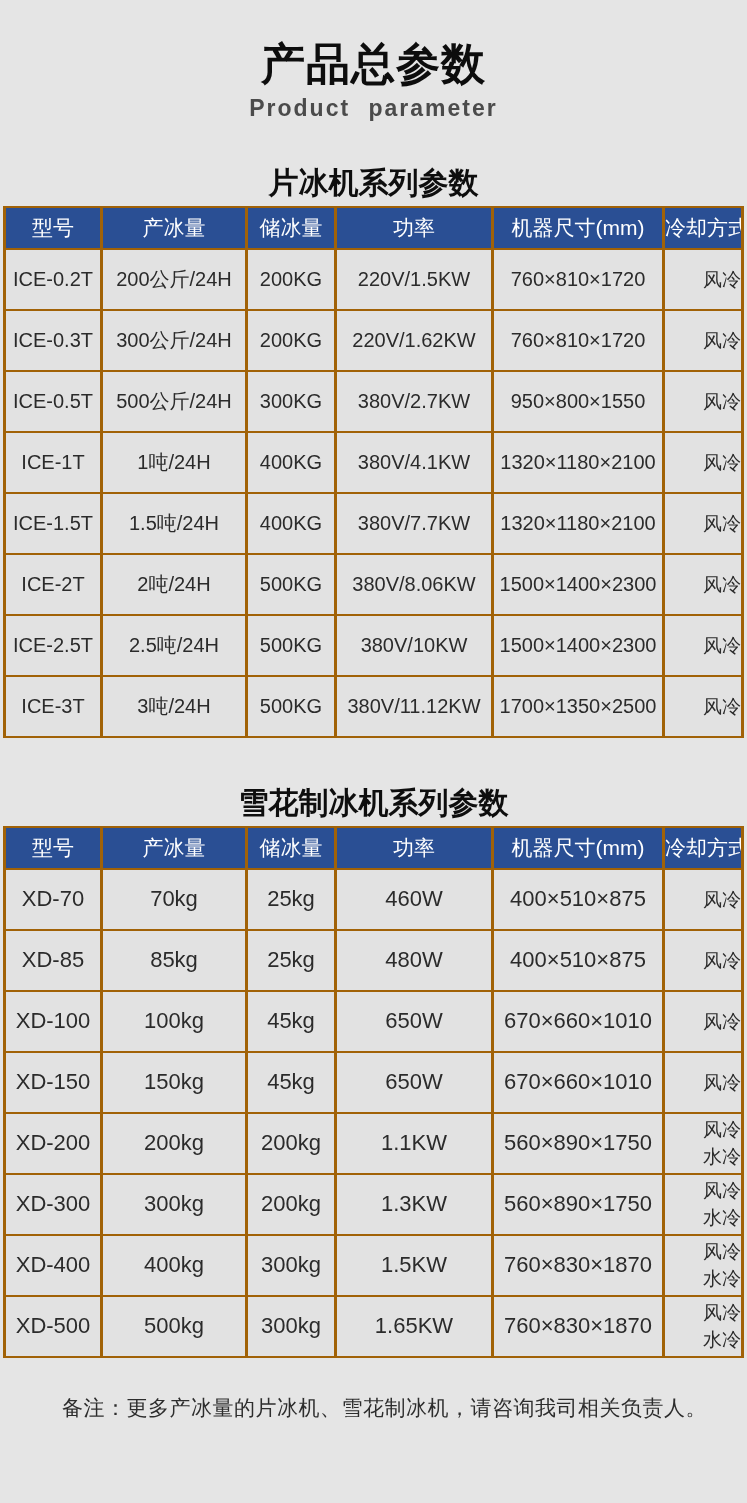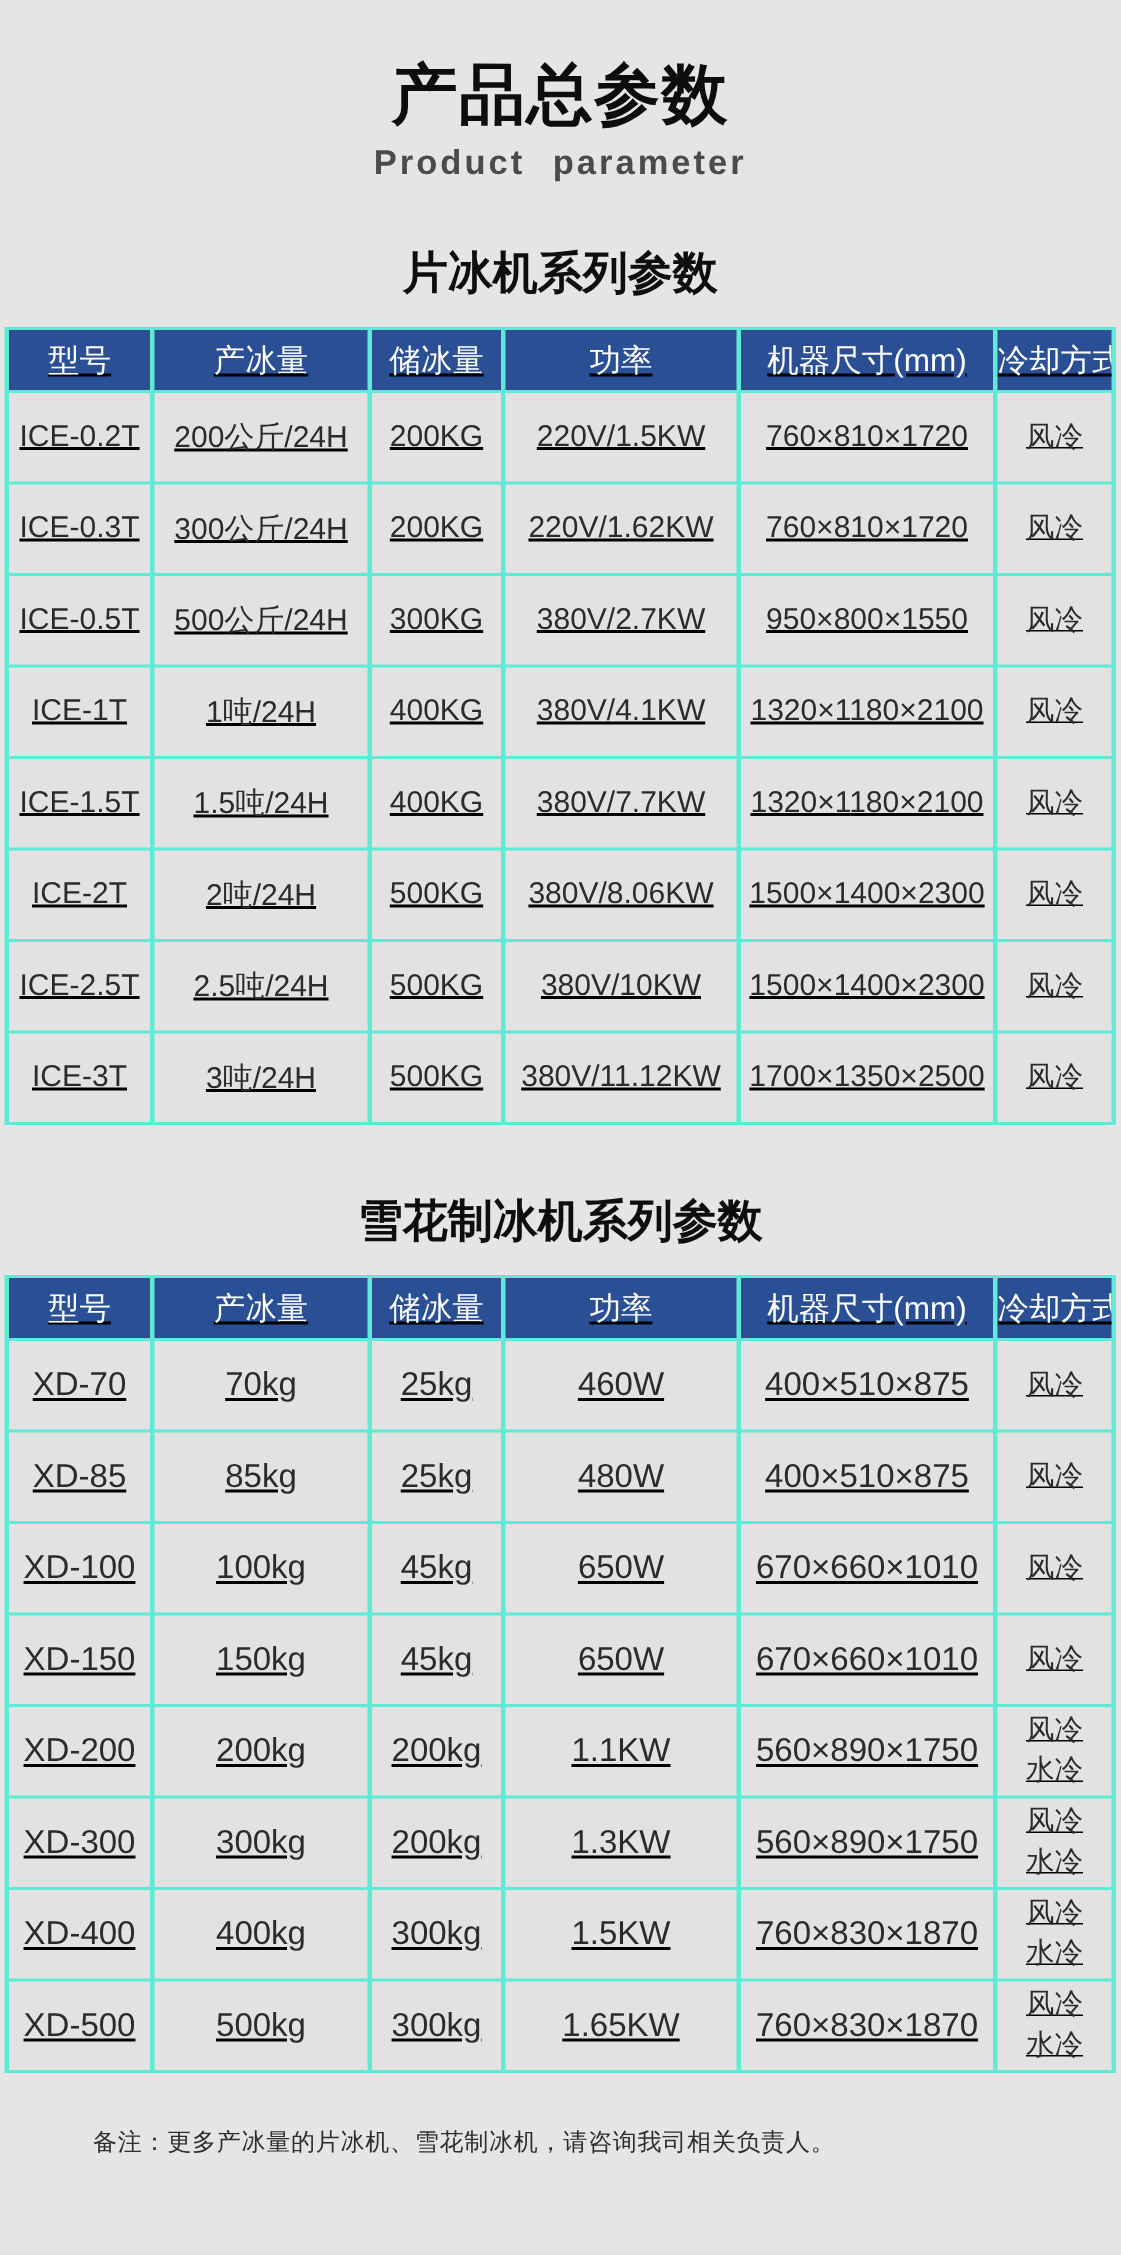--- a/index.html
+++ b/index.html
@@ -44,27 +44,26 @@
     font-size: 30px;
     line-height: 1.1;
     font-weight: 900;
     color: #0e0e0e;
     font-family: Liberation Sans, sans-serif;
   }
   .section-title.first { margin-top: 44px; }
   .section-title.second { margin-top: 48px; }
 
   table.spec {
-    margin: 19px auto 0 auto;
+    margin: 7px auto 0 auto;
     border-collapse: separate;
     border-spacing: 3px 2px;
-    background: #5eead4;
+    background: #a16207;
     table-layout: fixed;
     width: 741px;
-    text-decoration: underline;
   }
   col.c-model   { width: 94px; }
   col.c-cap     { width: 142px; }
   col.c-store   { width: 86px; }
   col.c-power   { width: 154px; }
   col.c-size    { width: 168px; }
   col.c-cooling { width: 76px; }
 
   table.spec th {
     background: #2a4f94;
@@ -86,27 +85,28 @@
     text-align: center;
     vertical-align: middle;
     padding: 0;
     overflow: hidden;
   }
   table.spec.t2 td { font-size: 22px; }
   table.spec td.cooling {
     font-size: 19px;
     line-height: 1.45;
     white-space: pre-line;
+    text-align: right;
   }
   table.spec.t2 td.cooling { font-size: 19px; }
 
   .note {
     margin: 36px 0 12px 0;
     padding-left: 62px;
-    font-size: 16px;
+    font-size: 21px;
     color: #2d2d2d;
     letter-spacing: 0.5px;
   }
 </style>
 </head>
 <body>
 
 <div class="page">
 
   <h1 class="main-title">产品总参数</h1>

